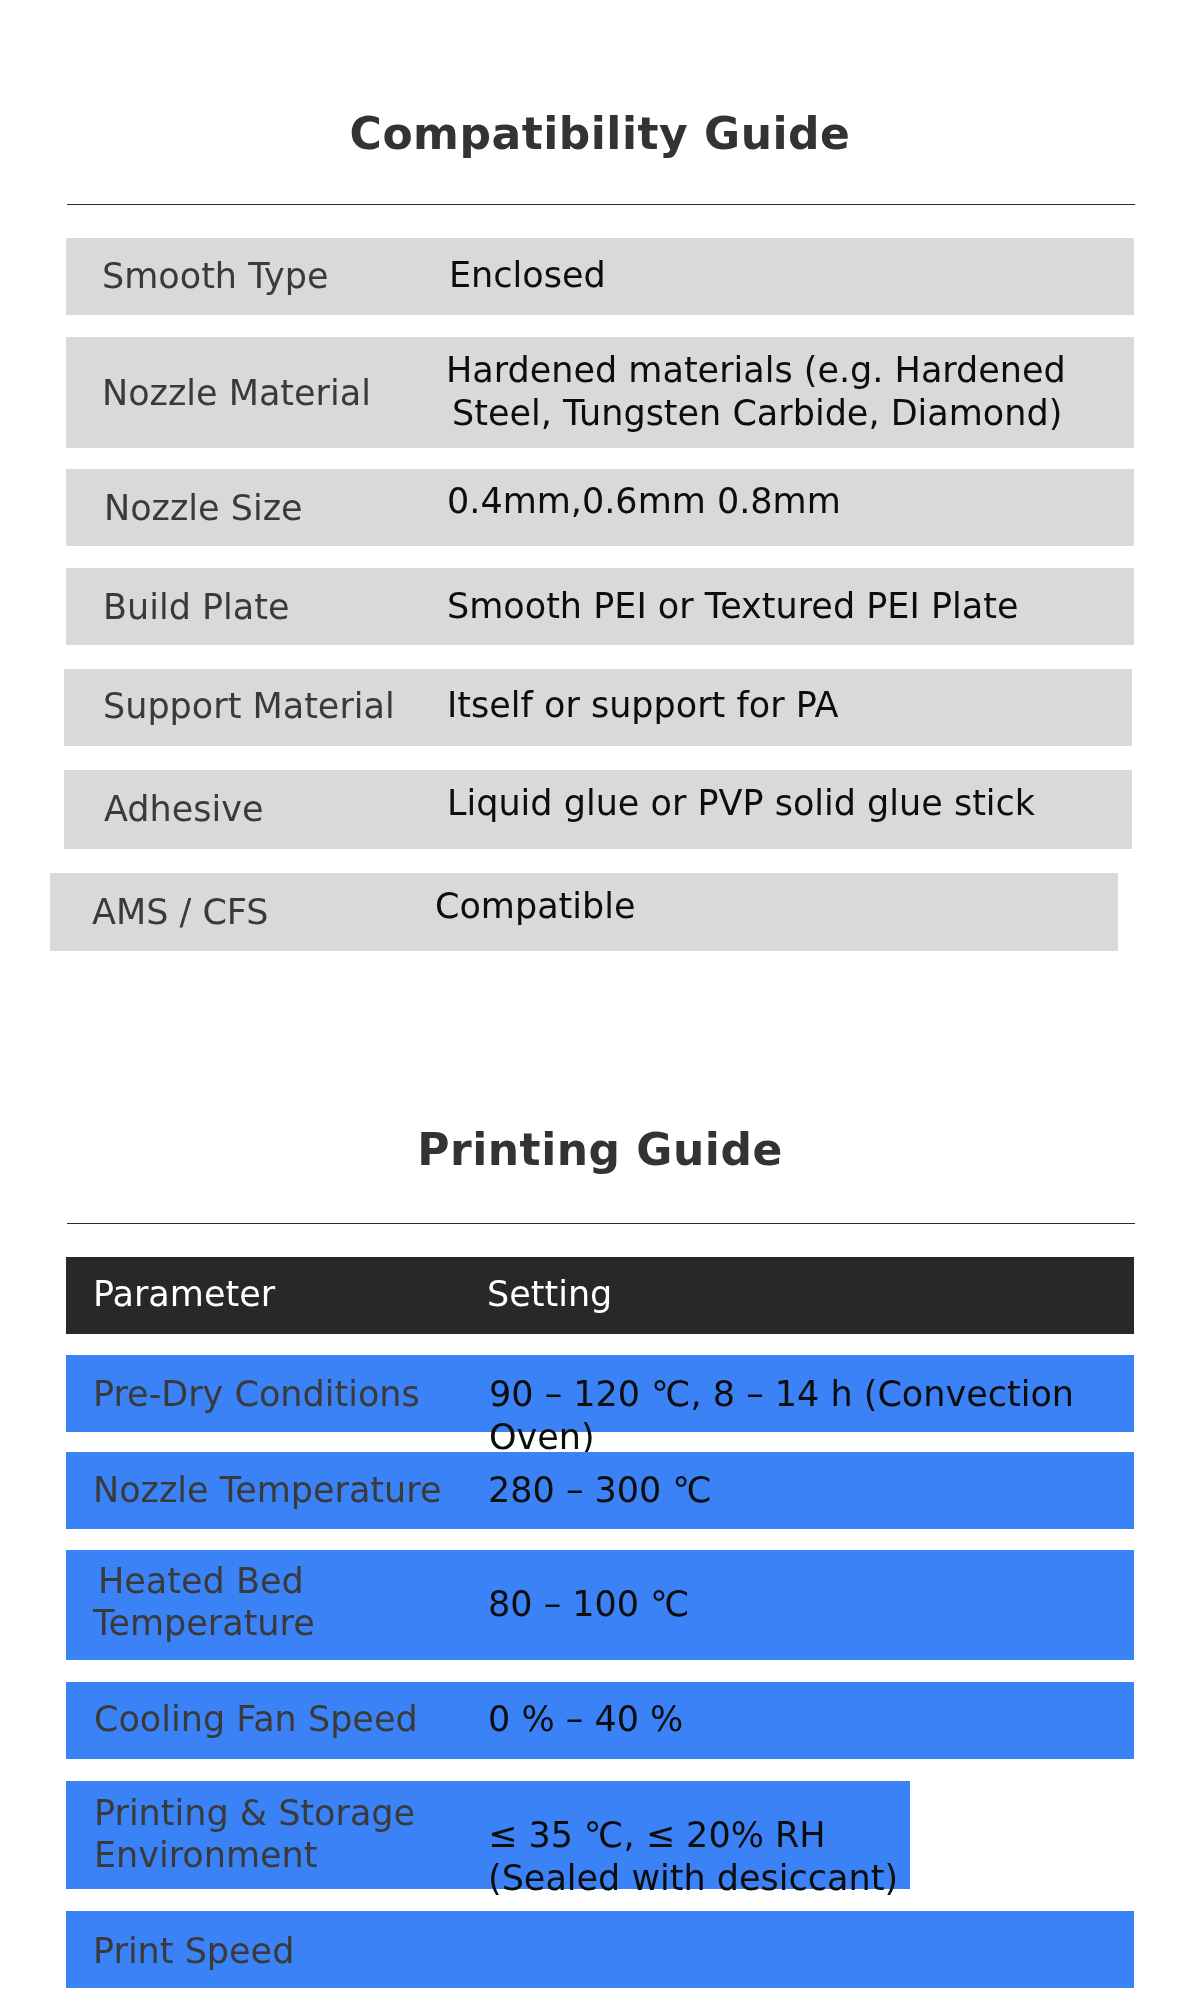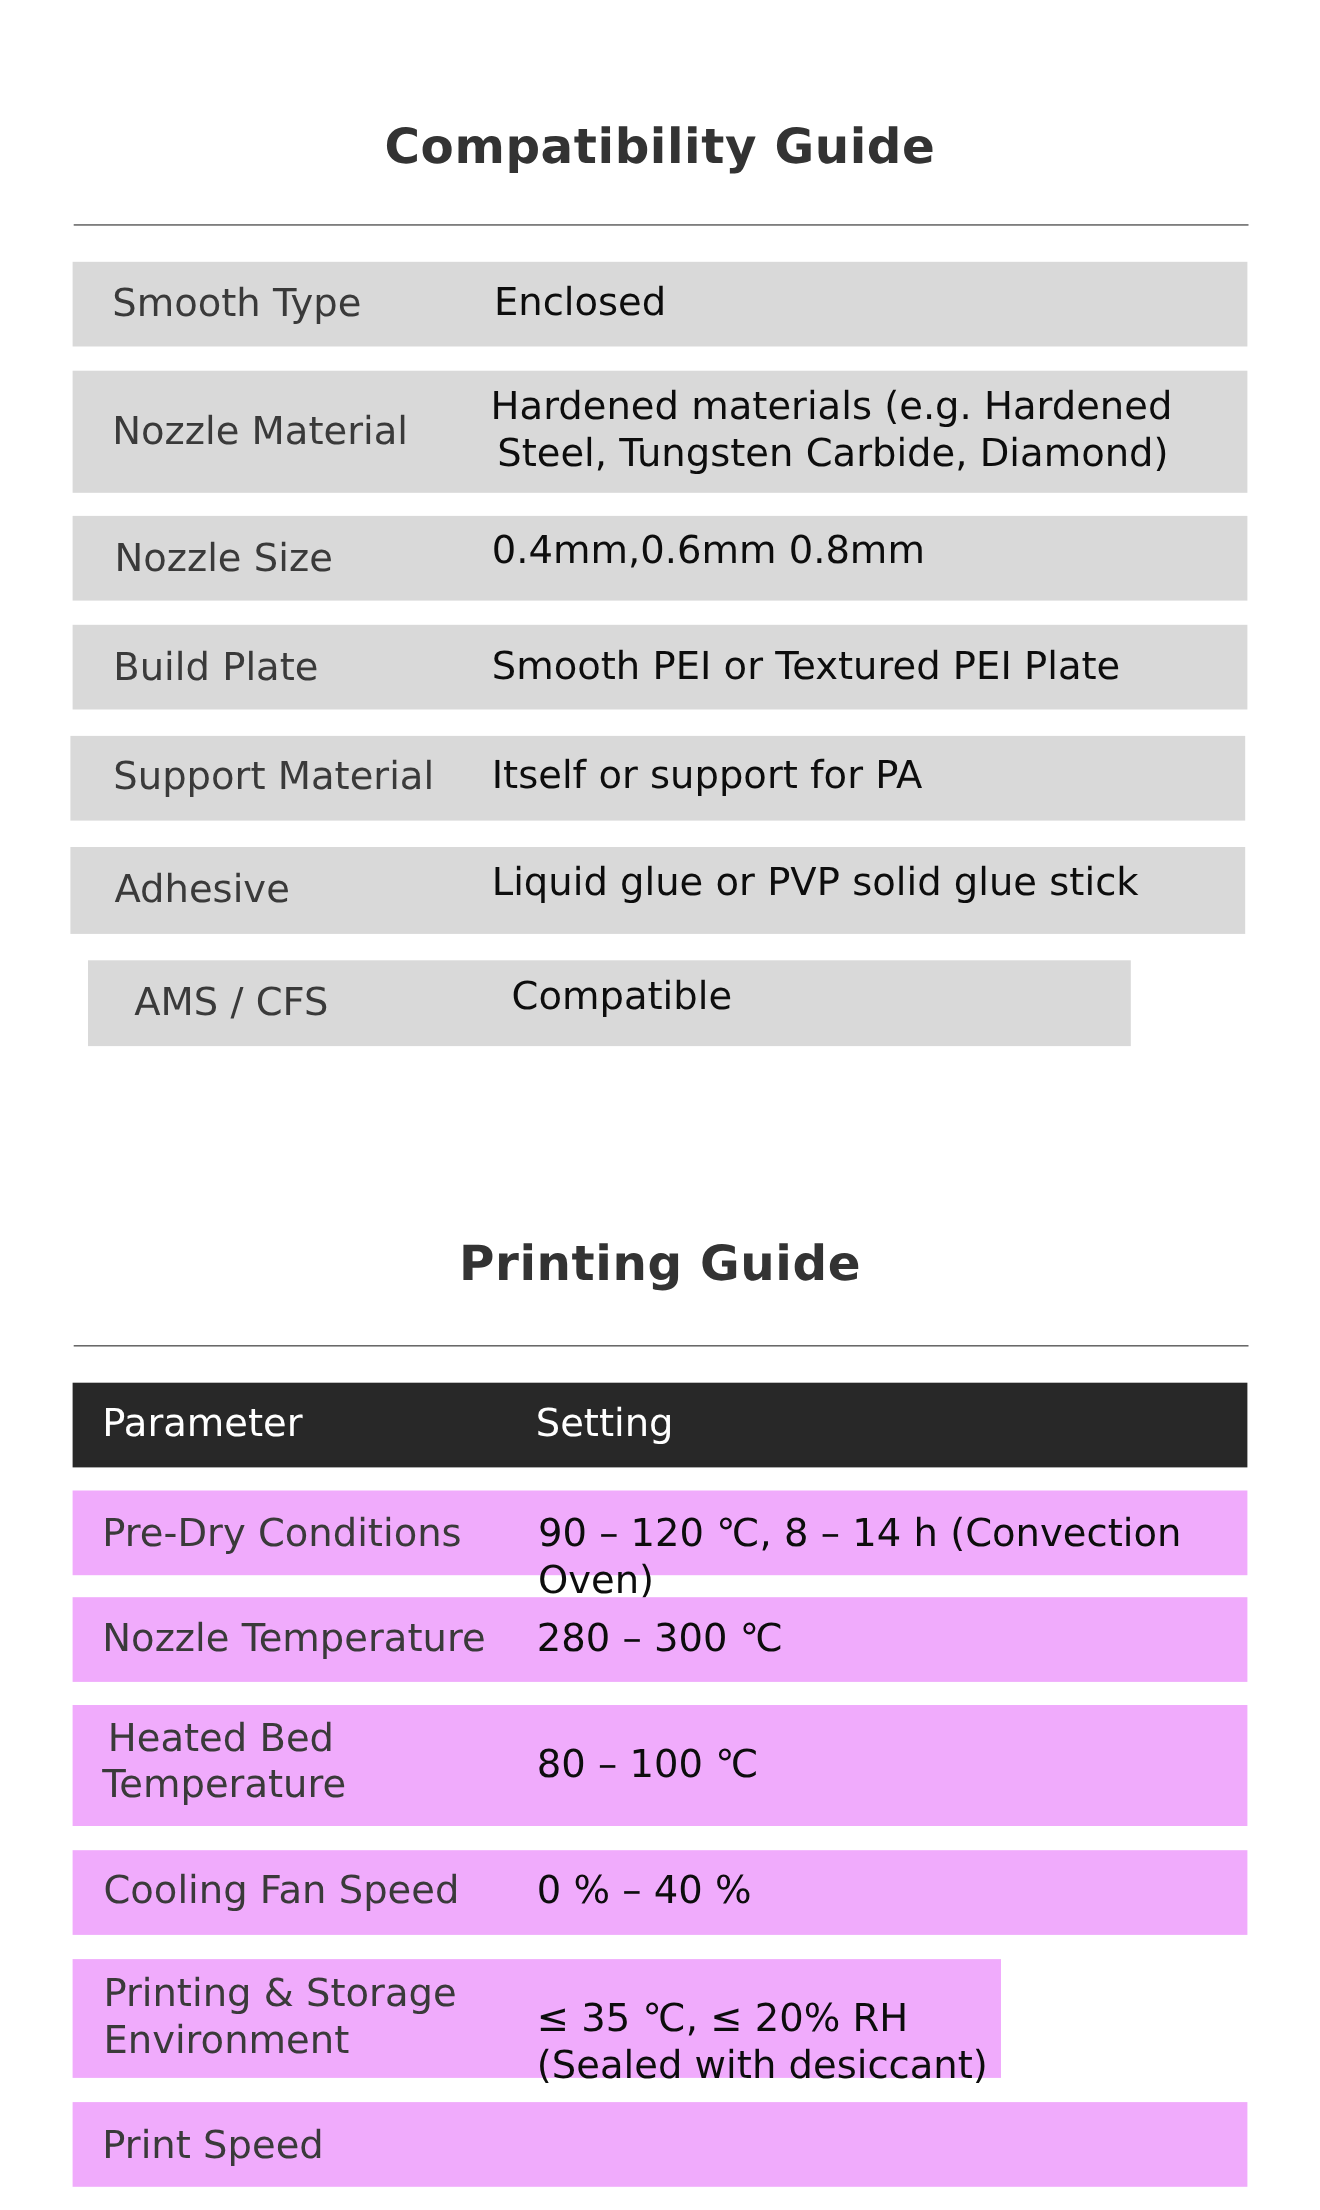--- a/index.html
+++ b/index.html
@@ -4,21 +4,21 @@
 <style>
   html, body { margin:0; padding:0; background:#ffffff; }
   body { width:1200px; height:2009px; position:relative; overflow:hidden;
          font-family:"DejaVu Sans", "Liberation Sans", sans-serif; }
   .title { position:absolute; left:0; width:1200px; text-align:center;
            font-weight:bold; font-size:44px; color:#333333; letter-spacing:0.5px; }
   .divider { position:absolute; left:67px; width:1068px; height:0;
              border-top:1.5px solid #2a2a2a; }
   .row { position:absolute; display:flex; align-items:center; box-sizing:border-box; }
   .crow { background:#d9d9d9; }
-  .prow { background:#f0abfc; }
+  .prow { background:#3b82f6; }
   .hrow { background:#282828; }
   .lbl { position:absolute; font-size:35px; color:#3a3a3a; line-height:42px; }
   .val { position:absolute; font-size:35px; color:#0d0d0d; line-height:43px; }
   .hlbl { position:absolute; font-size:35px; color:#ffffff; line-height:42px; }
 </style>
 </head>
 <body>
 
 <div class="title" style="top:108px;">Compatibility Guide</div>
 <div class="divider" style="top:204px;"></div>
@@ -42,21 +42,21 @@
     <span class="val" style="left:381px;top:17px;">Smooth PEI or Textured PEI Plate</span>
   </div>
   <div class="row crow" style="left:64px;width:1068px;top:669px;height:77px;">
     <span class="lbl" style="left:39px;top:16px;">Support Material</span>
     <span class="val" style="left:383px;top:15px;">Itself or support for PA</span>
   </div>
   <div class="row crow" style="left:64px;width:1068px;top:770px;height:79px;">
     <span class="lbl" style="left:40px;top:18px;">Adhesive</span>
     <span class="val" style="left:383px;top:12px;">Liquid glue or PVP solid glue stick</span>
   </div>
-  <div class="row crow" style="left:80px;width:948px;top:873px;height:78px;">
+  <div class="row crow" style="left:50px;width:1068px;top:873px;height:78px;">
     <span class="lbl" style="left:42px;top:18px;">AMS / CFS</span>
     <span class="val" style="left:385px;top:12px;">Compatible</span>
   </div>
 </div>
 
 <div class="title" style="top:1124px;">Printing Guide</div>
 <div class="divider" style="top:1223px;"></div>
 
 <div>
   <div class="row hrow" style="left:66px;width:1068px;top:1257px;height:77px;">

